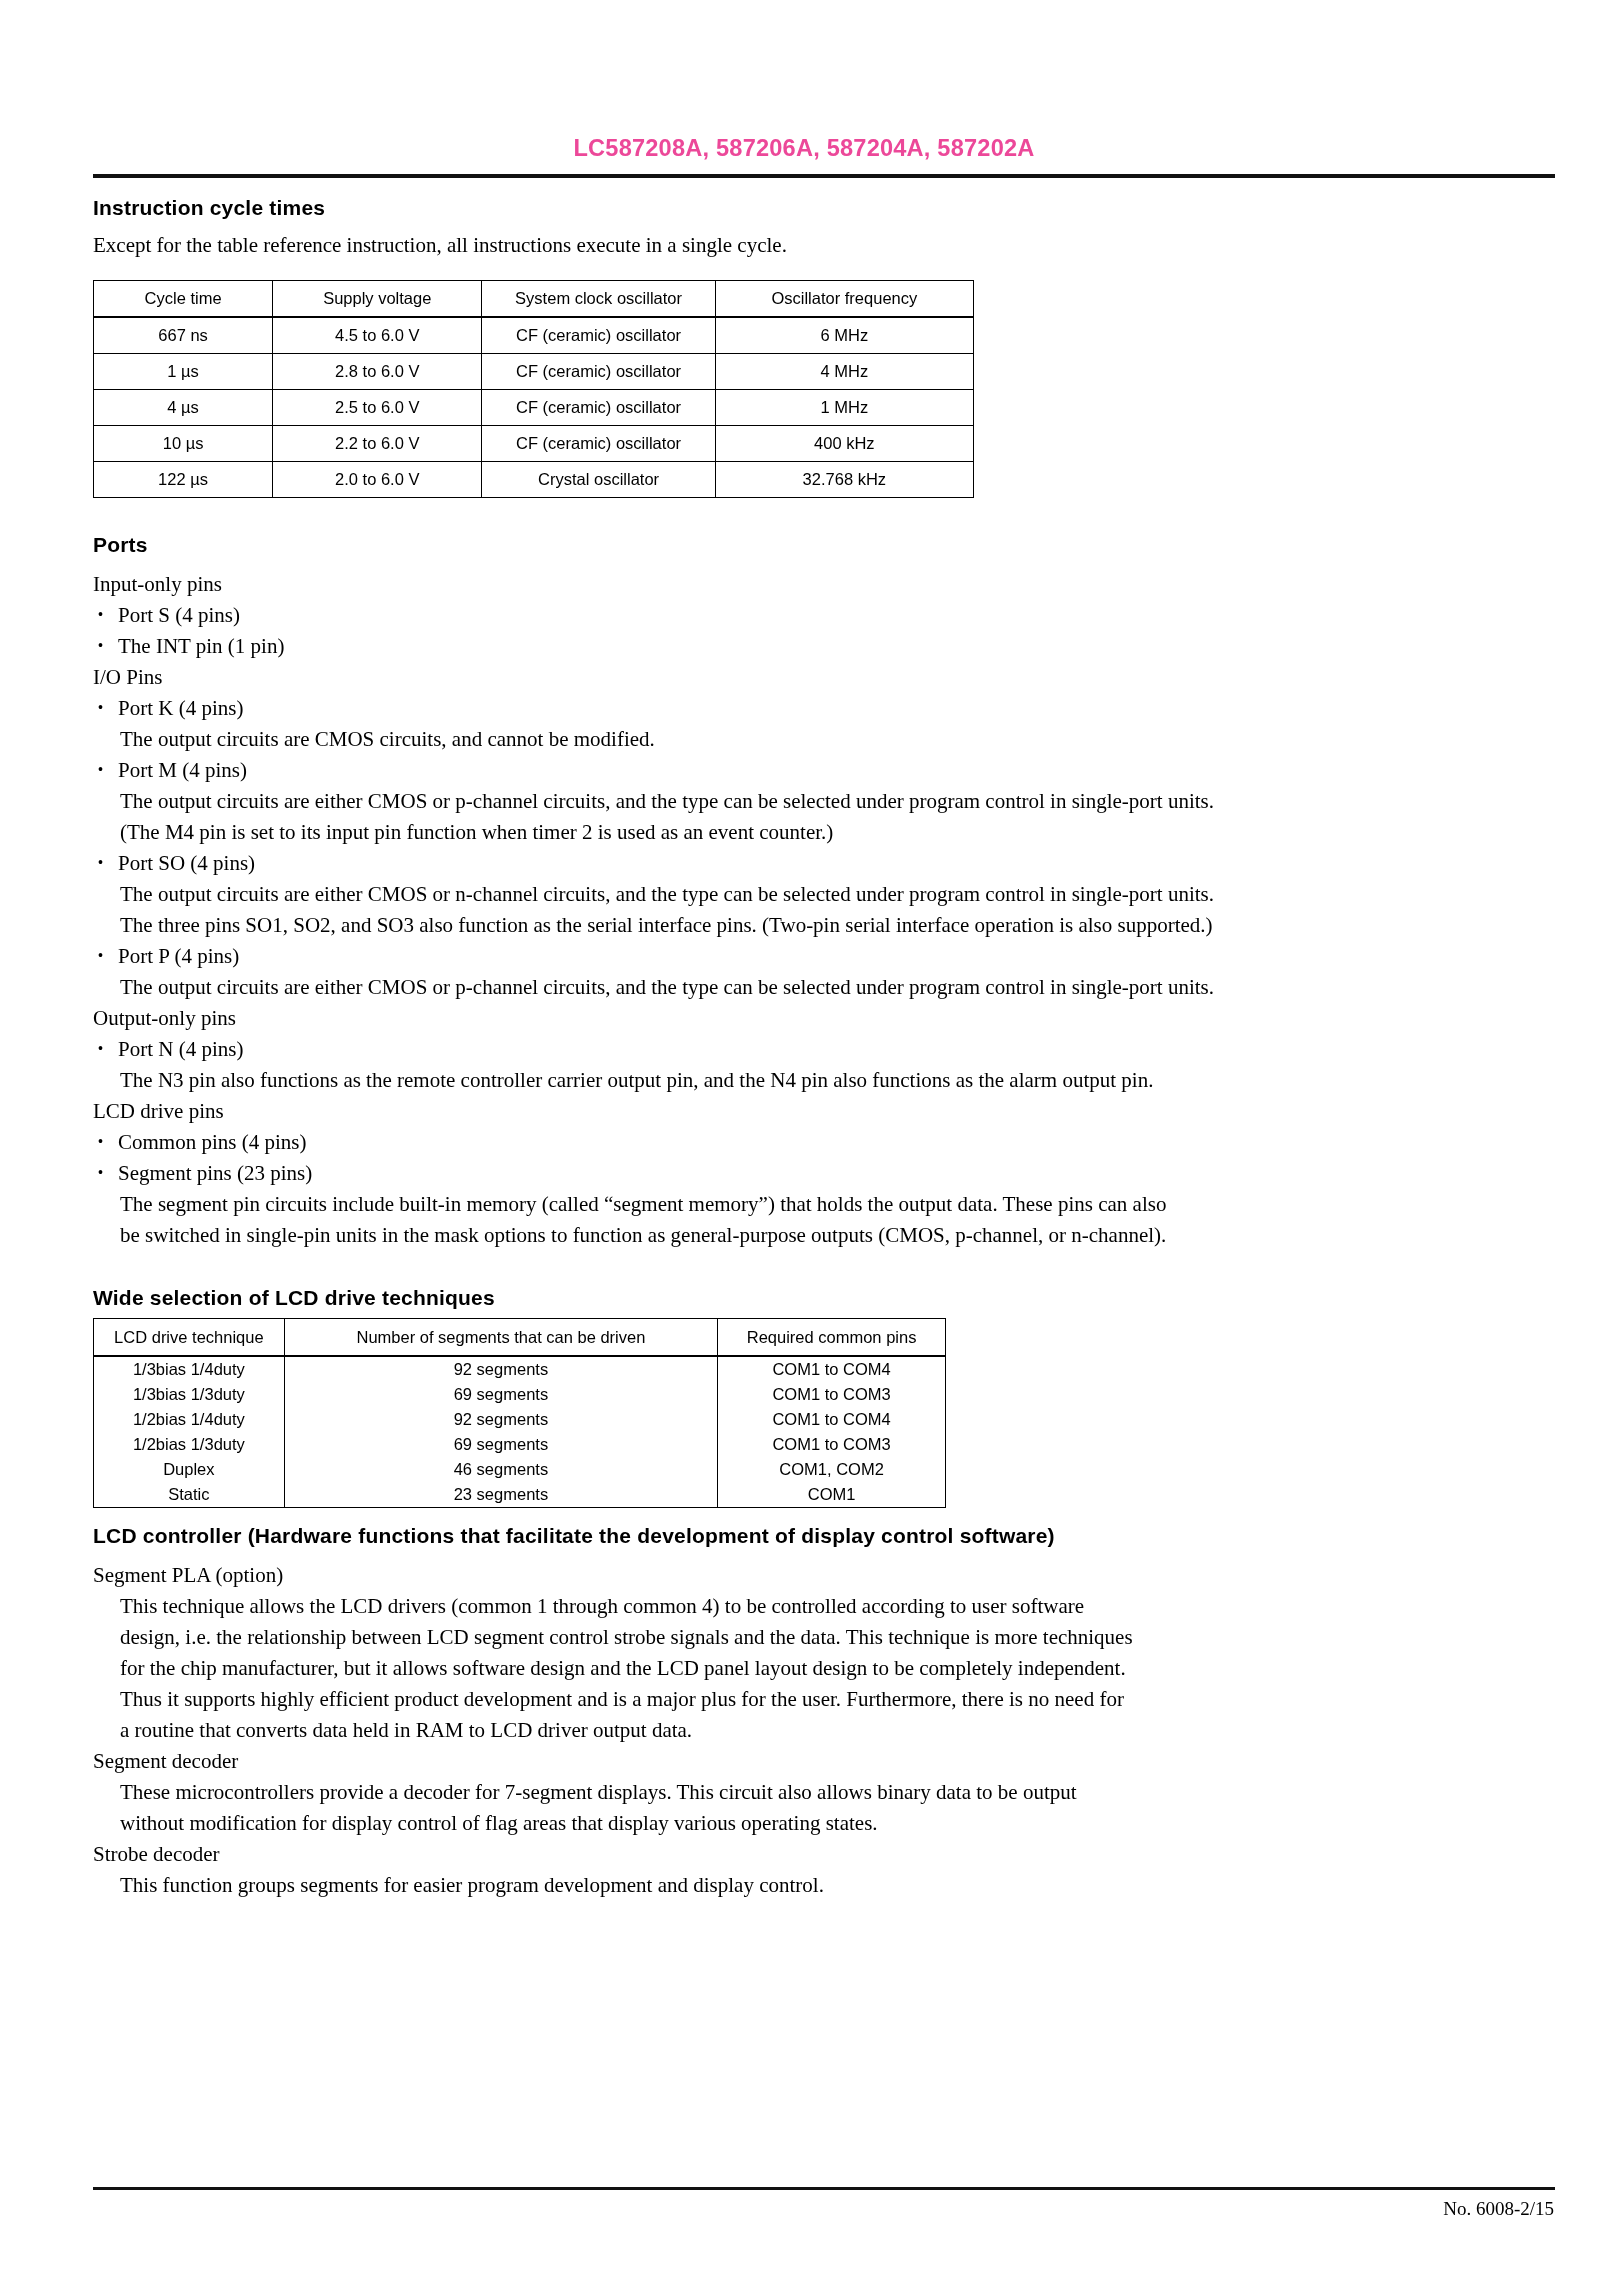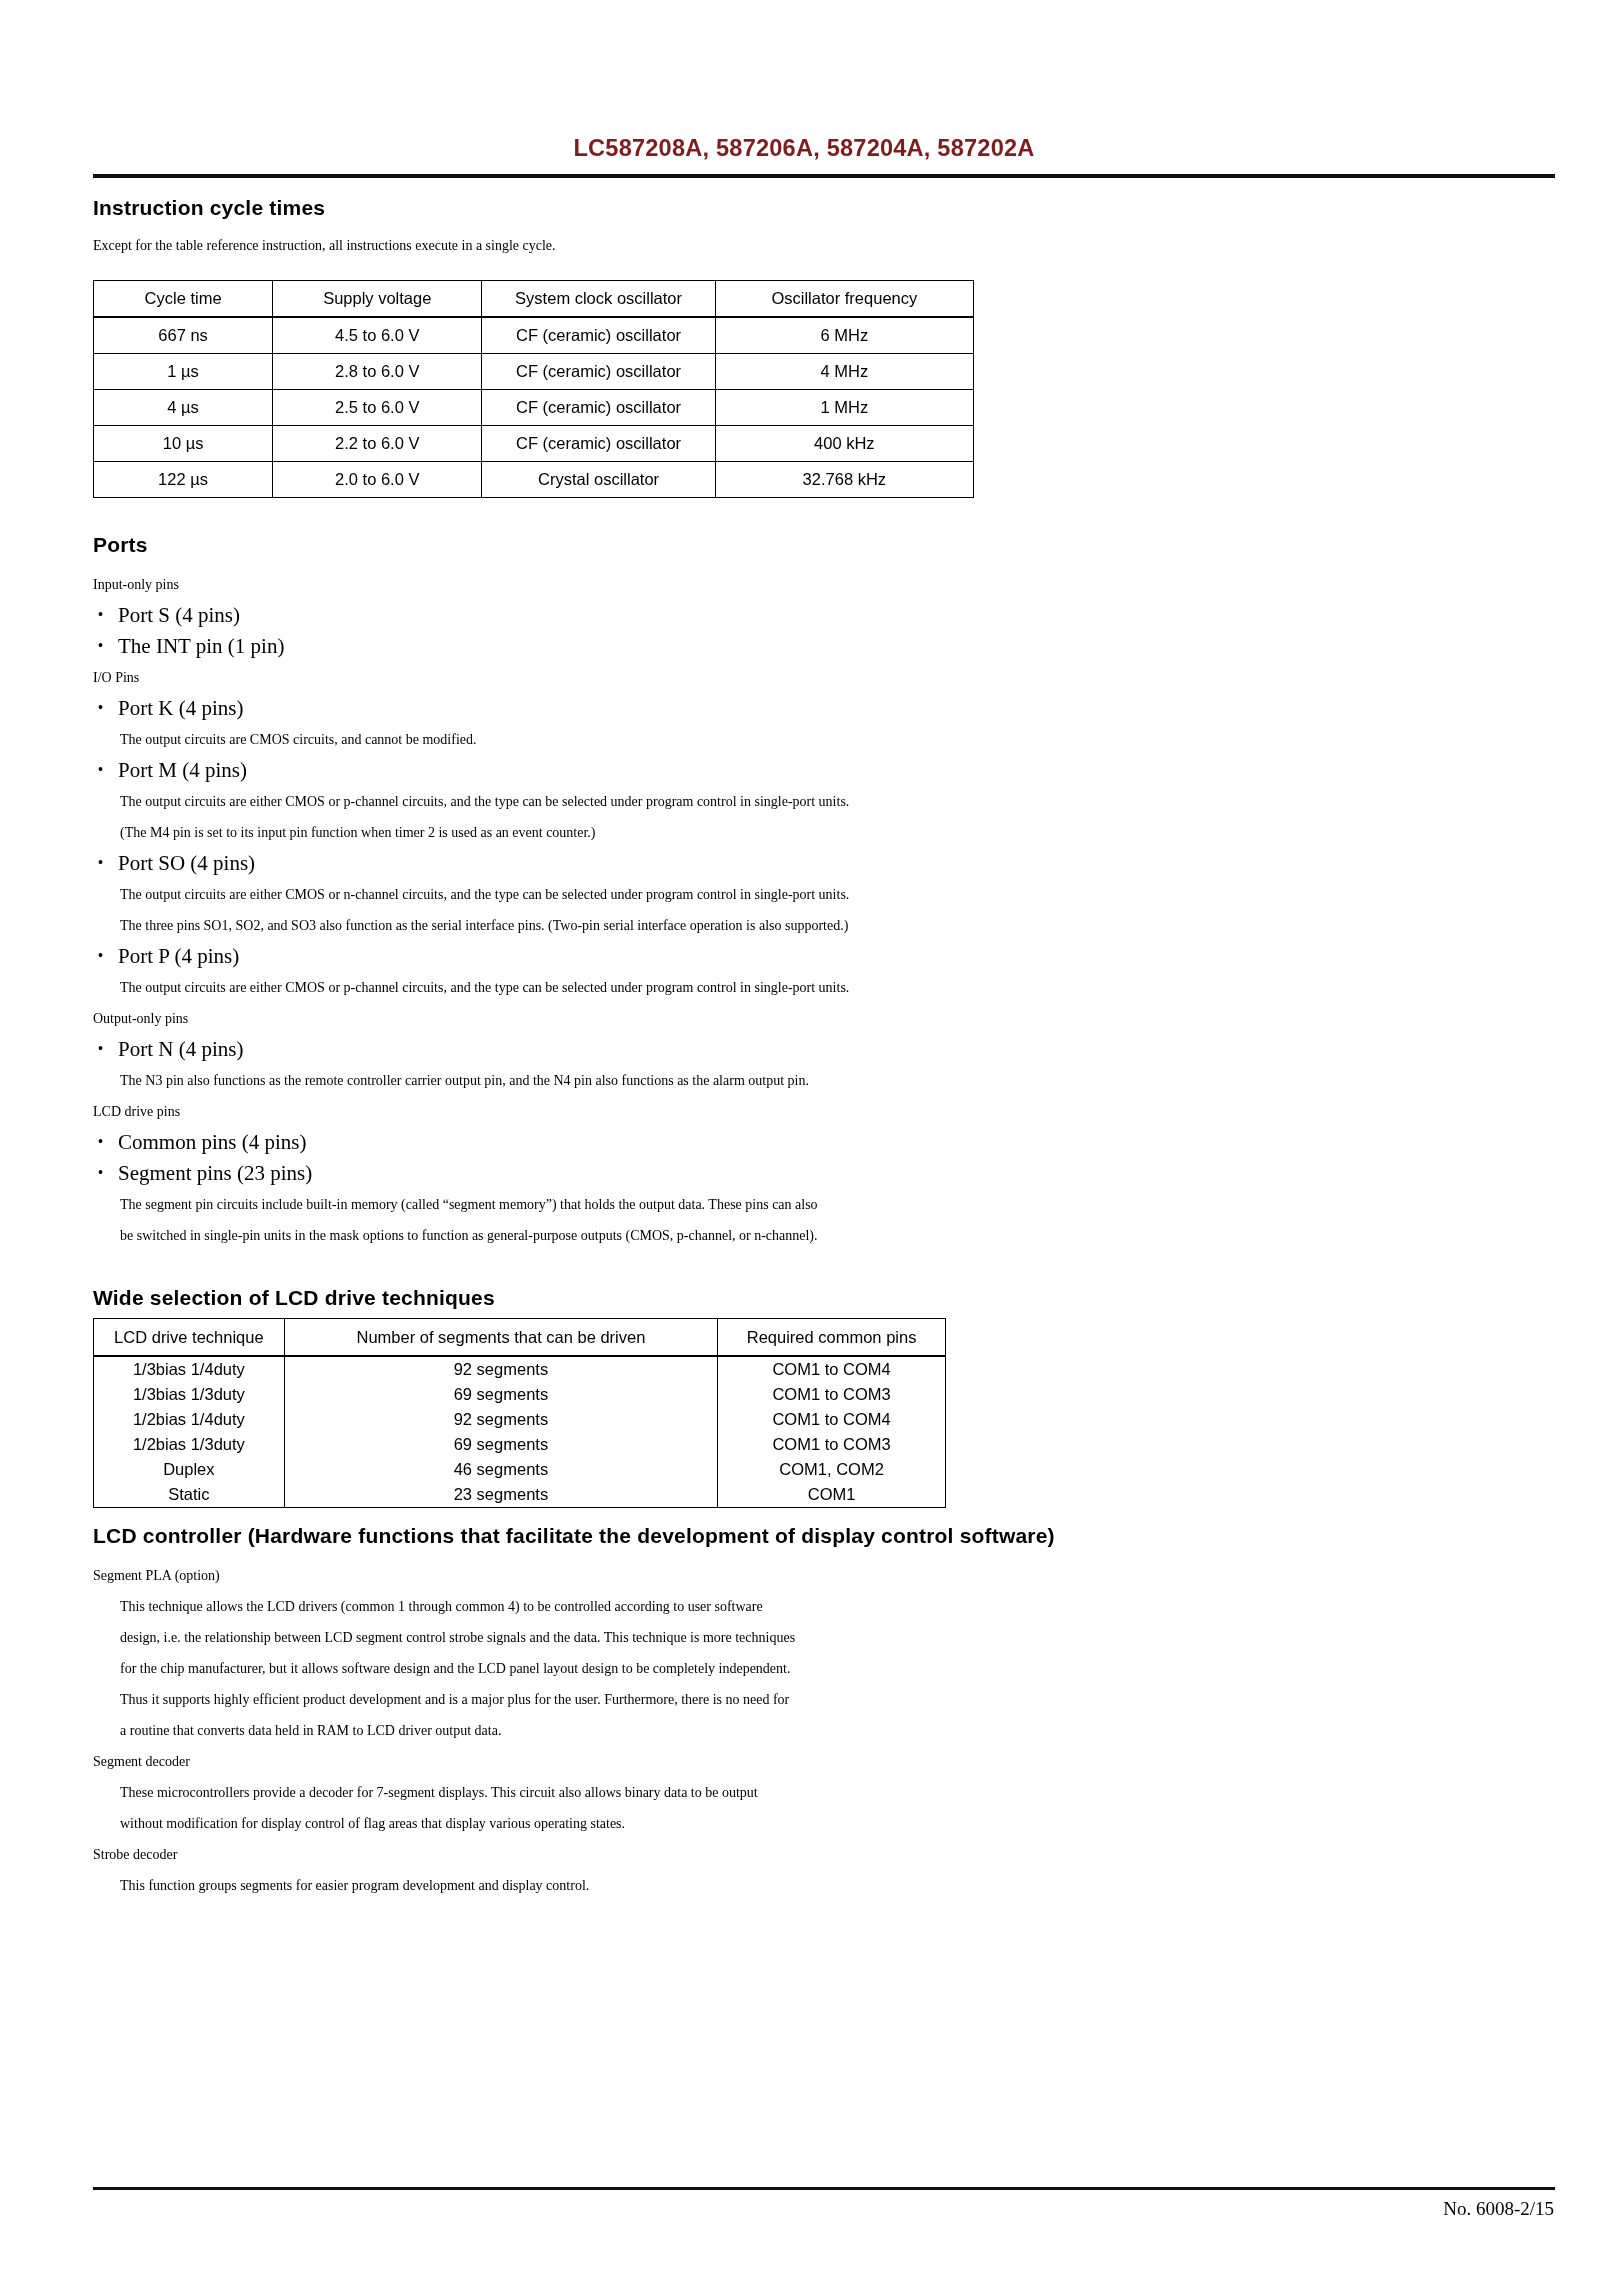--- a/index.html
+++ b/index.html
@@ -25,21 +25,21 @@
   .header-title {
     position: absolute;
     top: 135px;
     left: 0;
     width: 1608px;
     text-align: center;
     font-family: "Liberation Sans", sans-serif;
     font-weight: bold;
     font-size: 23.6px;
     letter-spacing: 0.2px;
-    color: #7f1d1d;
+    color: #ec4899;
   }
   .header-rule {
     position: absolute;
     top: 174px;
     left: 93px;
     width: 1462px;
     height: 3.9px;
     background: #111;
   }
 
@@ -61,21 +61,21 @@
     letter-spacing: 0.2px;
   }
 
   .head-instr   { margin-top: 17.3px; }
   .head-ports   { margin-top: 0px; }
   .head-wide    { margin-top: 0px; }
   .head-lcdctl  { margin-top: 0px; }
 
   .para {
     font-family: "Liberation Serif", serif;
-    font-size: 14px;
+    font-size: 21px;
     line-height: 31px;
     margin: 0;
     padding: 0;
     text-align: justify;
   }
   .para.nojust { text-align: left; }
   .indent2 { padding-left: 27px; }
 
   ul.plain {
     list-style: none;

